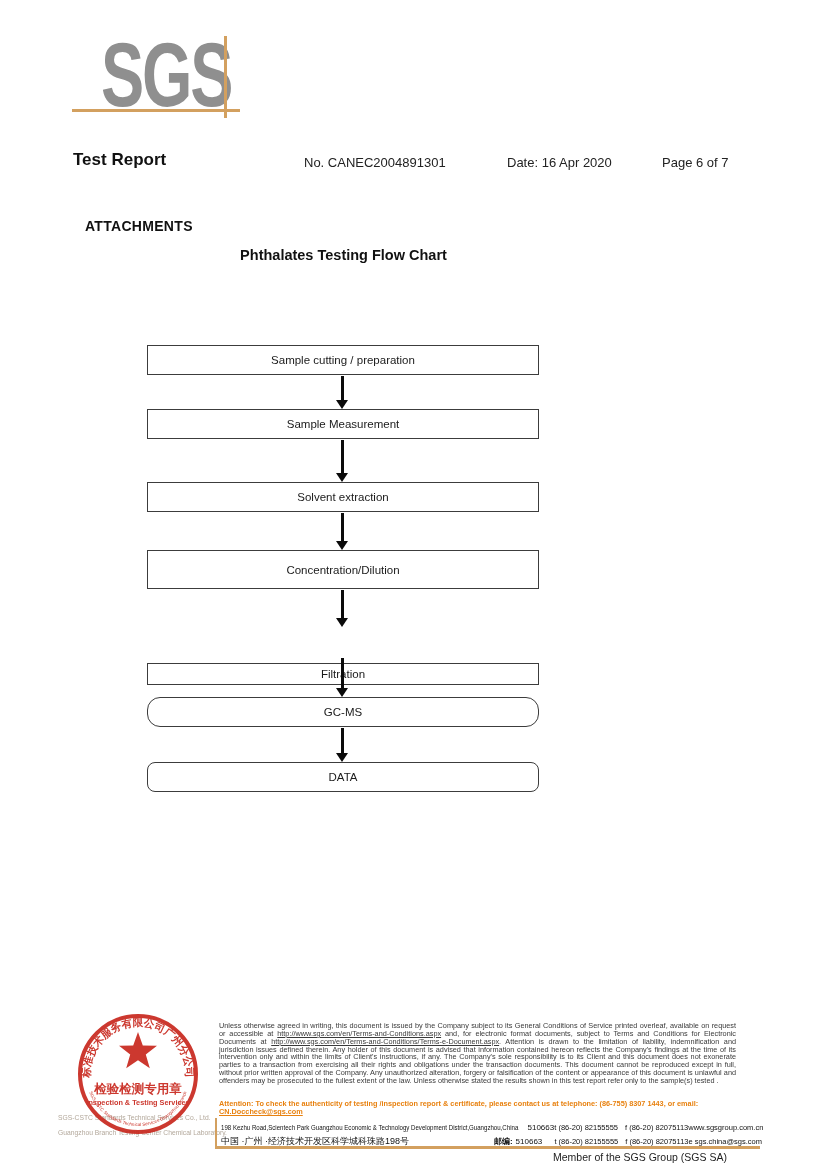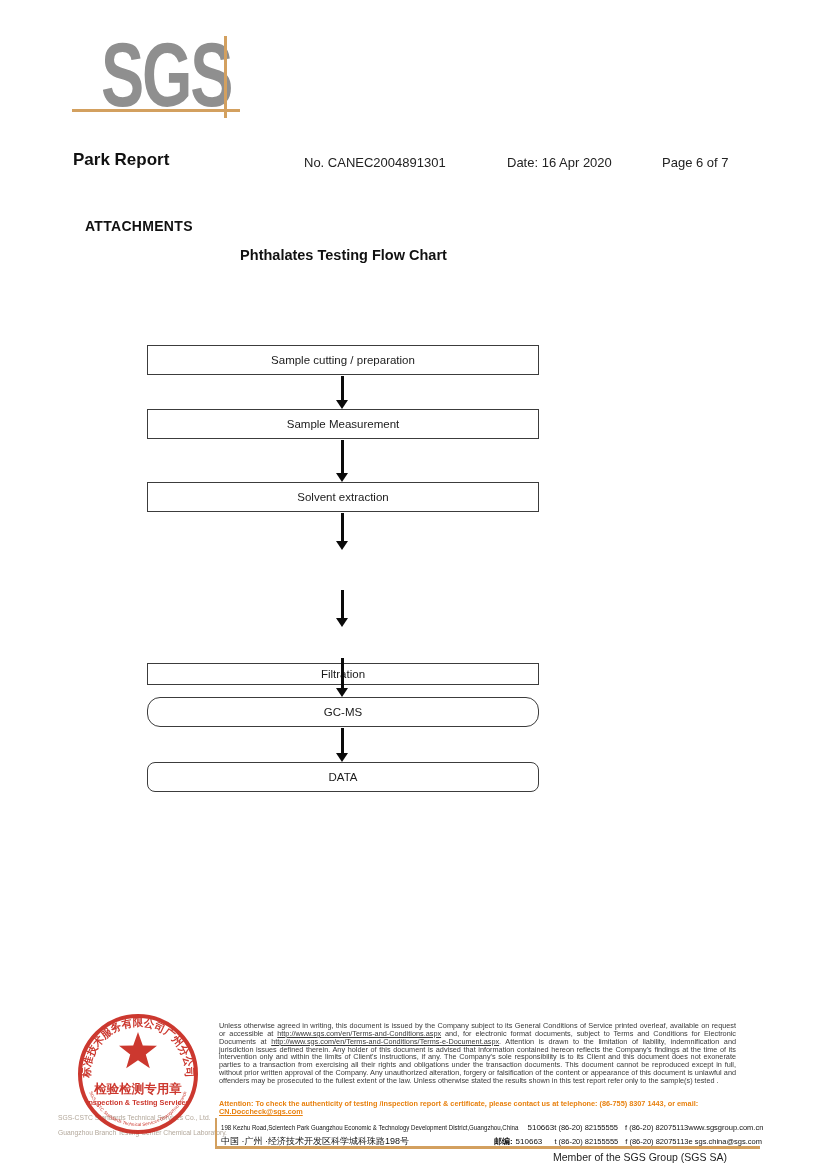--- a/index.html
+++ b/index.html
@@ -70,31 +70,32 @@
 </style>
 </head>
 <body>
 
 <div class="page">
 
   <div class="logo-text">SGS</div>
   <div class="logo-hline"></div>
   <div class="logo-vline"></div>
 
-  <div class="report-title">Park Report</div>
+  <div class="report-title">Test Report</div>
   <div class="report-no">No. CANEC2004891301</div>
   <div class="report-date">Date: 16 Apr 2020</div>
   <div class="report-page">Page 6 of 7</div>
 
   <div class="attachments-heading">ATTACHMENTS</div>
   <div class="flow-title">Phthalates Testing Flow Chart</div>
 
   <div class="flow-box" style="top:345px;height:30px;">Sample cutting / preparation</div>
   <div class="flow-box" style="top:409px;height:30px;">Sample Measurement</div>
   <div class="flow-box" style="top:482px;height:30px;">Solvent extraction</div>
+  <div class="flow-box" style="top:550px;height:39px;">Concentration/Dilution</div>
   <div class="flow-box" style="top:627px;height:22px;margin-top:36px;">Filtration</div>
   <div class="flow-box" style="top:697px;height:30px;border-radius:13px;">GC-MS</div>
   <div class="flow-box" style="top:762px;height:30px;border-radius:8px;">DATA</div>
 
   <div class="arrow" style="top:376px;height:33px;">
       <div class="line"></div>
       <div class="head"></div>
     </div>
   <div class="arrow" style="top:440px;height:42px;">
       <div class="line"></div>

